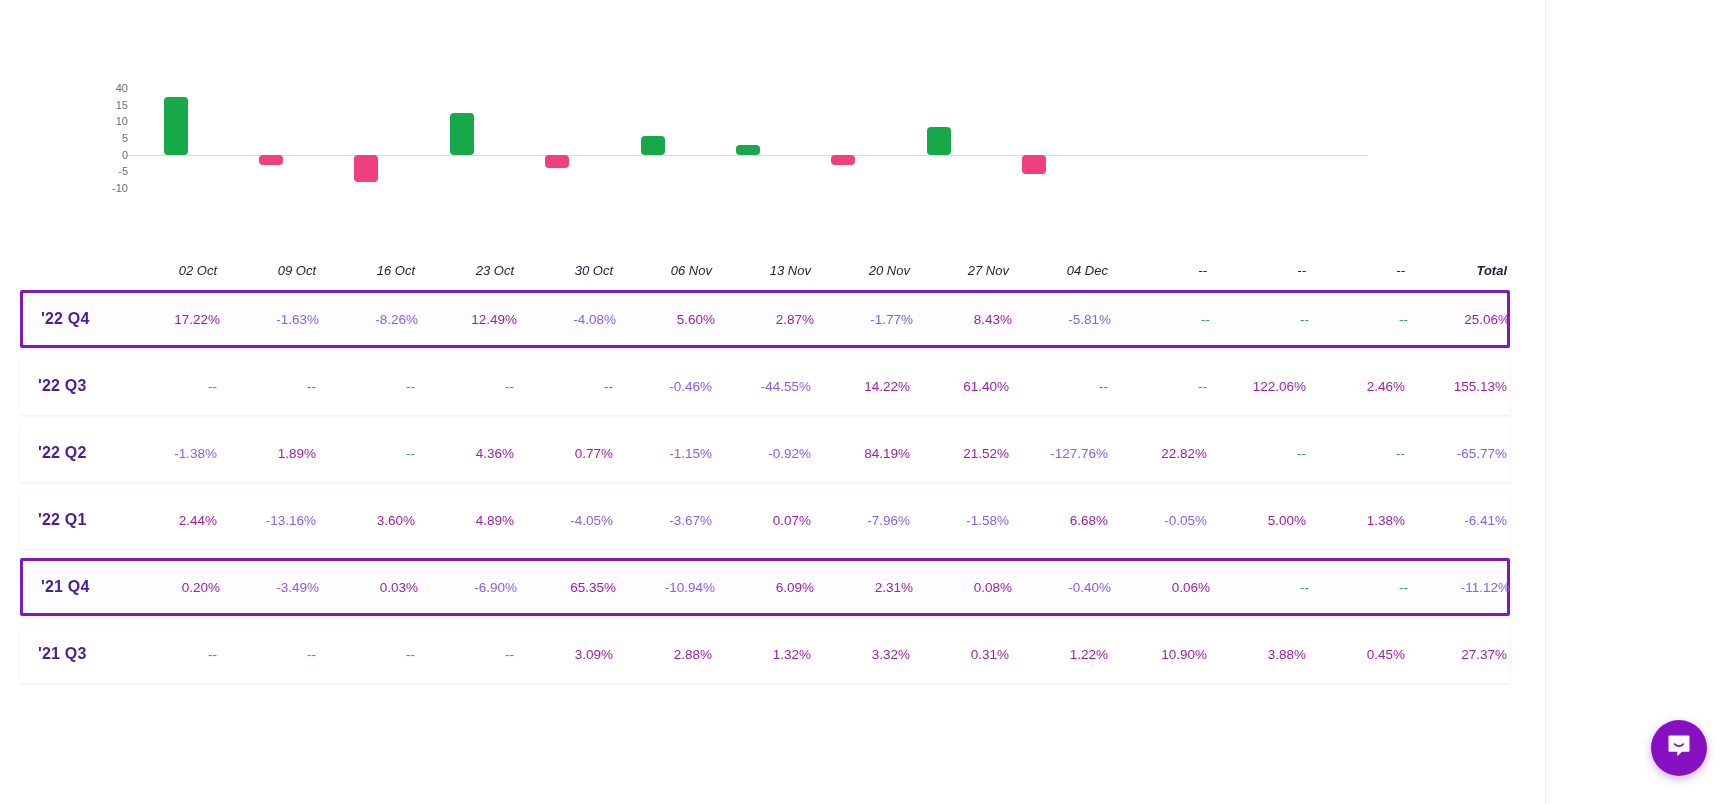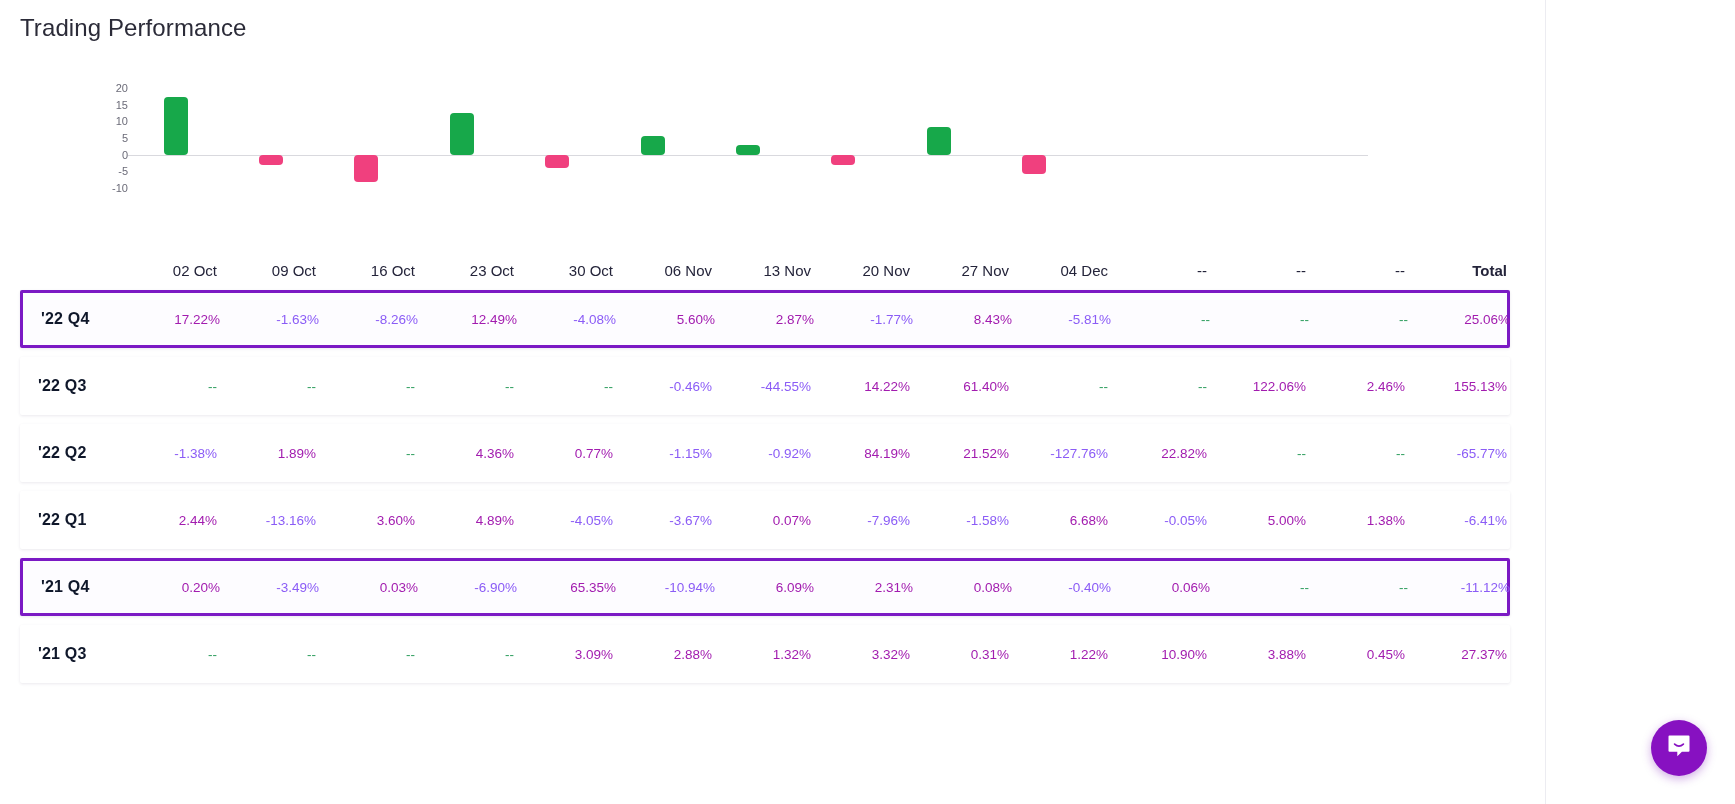--- a/index.html
+++ b/index.html
@@ -103,32 +103,33 @@
     padding-right: 22px;
     white-space: nowrap;
   }
   .cell.label-cell {
     width: 120px;
     text-align: left;
     padding-left: 18px;
     padding-right: 0;
     font-size: 16px;
     font-weight: 700;
-    color: #0f172a;
+    color: #4c1d95;
     letter-spacing: 0.2px;
   }
   .cell.data-cell { width: 99px; }
   .cell.total-cell {
     width: 104px;
     padding-right: 24px;
   }
   .head-row .cell {
     color: #24243a;
-    font-size: 15px;
+    font-size: 13px;
     font-weight: 400;
+    font-style: italic;
   }
   .head-row .cell.total-cell { font-weight: 700; }
   .head-row .cell.label-cell { color: transparent; }
 
   .data-row {
     position: relative;
     height: 58px;
     background: #ffffff;
     margin-bottom: 9px;
     box-shadow: 0 1px 3px rgba(60,40,90,0.10);
@@ -157,25 +158,24 @@
     cursor: pointer;
   }
 </style>
 </head>
 <body>
 
 <div id="app">
 
   <div id="content">
 
-    <div class="page-title">Trading Performance</div>
 
     <div class="chart-wrap">
       <div class="y-axis">
-          <div class="y-tick" style="top: 5px;">20</div>
+          <div class="y-tick" style="top: 5px;">40</div>
           <div class="y-tick" style="top: 21.6667px;">15</div>
           <div class="y-tick" style="top: 38.3333px;">10</div>
           <div class="y-tick" style="top: 55px;">5</div>
           <div class="y-tick" style="top: 71.6667px;">0</div>
           <div class="y-tick" style="top: 88.3333px;">-5</div>
           <div class="y-tick" style="top: 105px;">-10</div>
         </div>
       <div class="plot">
         <div class="zero-line" style="top: 76.6667px;"></div>
       <div class="bar pos" title="02 Oct: 17.22" style="top: 19.2667px; height: 57.4px; left: 35.6923px;"></div>

